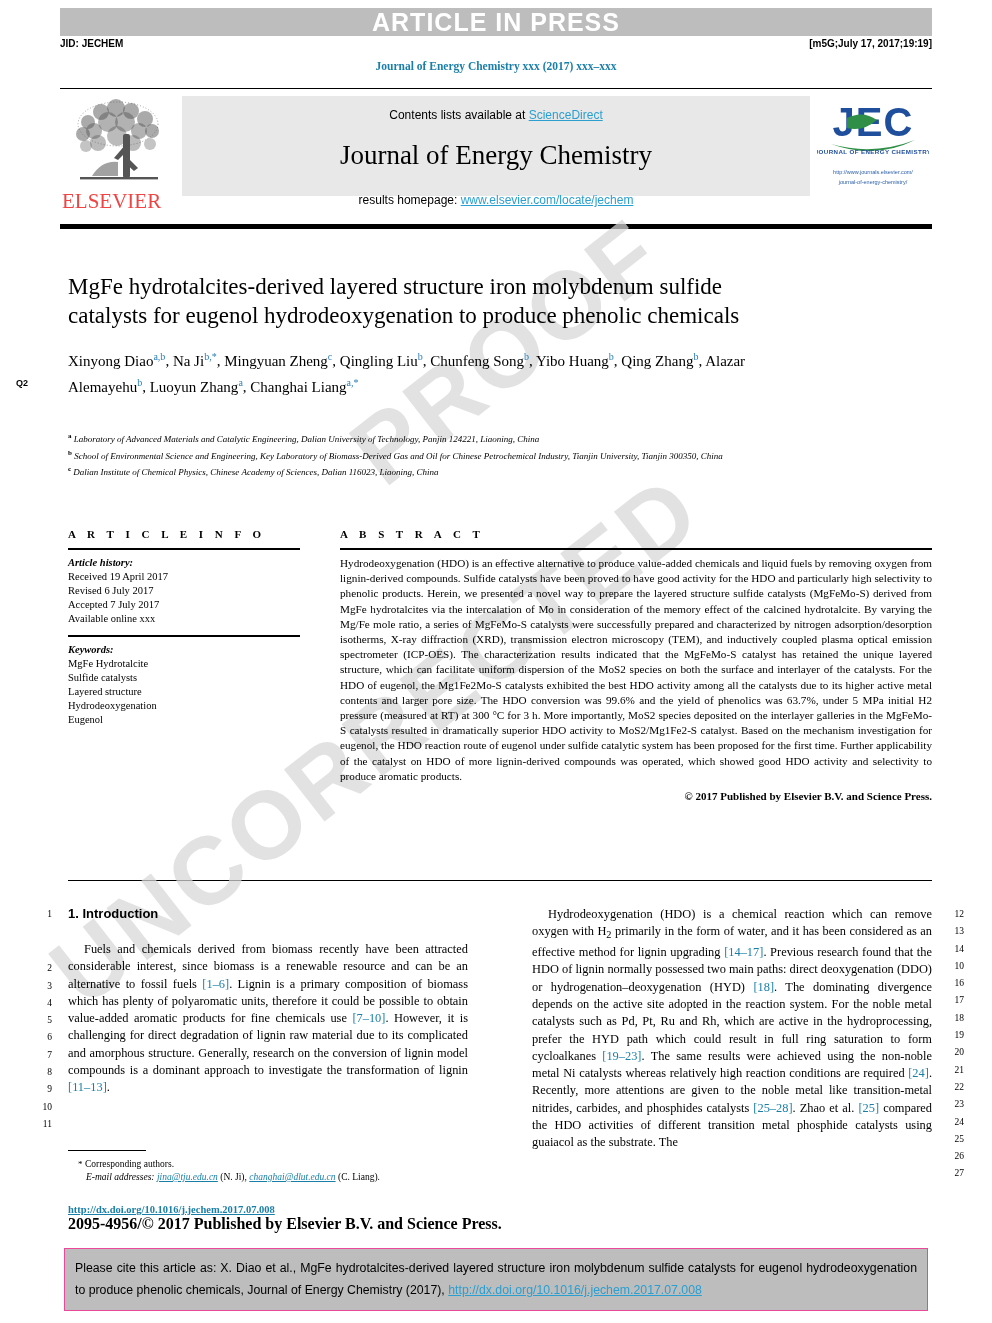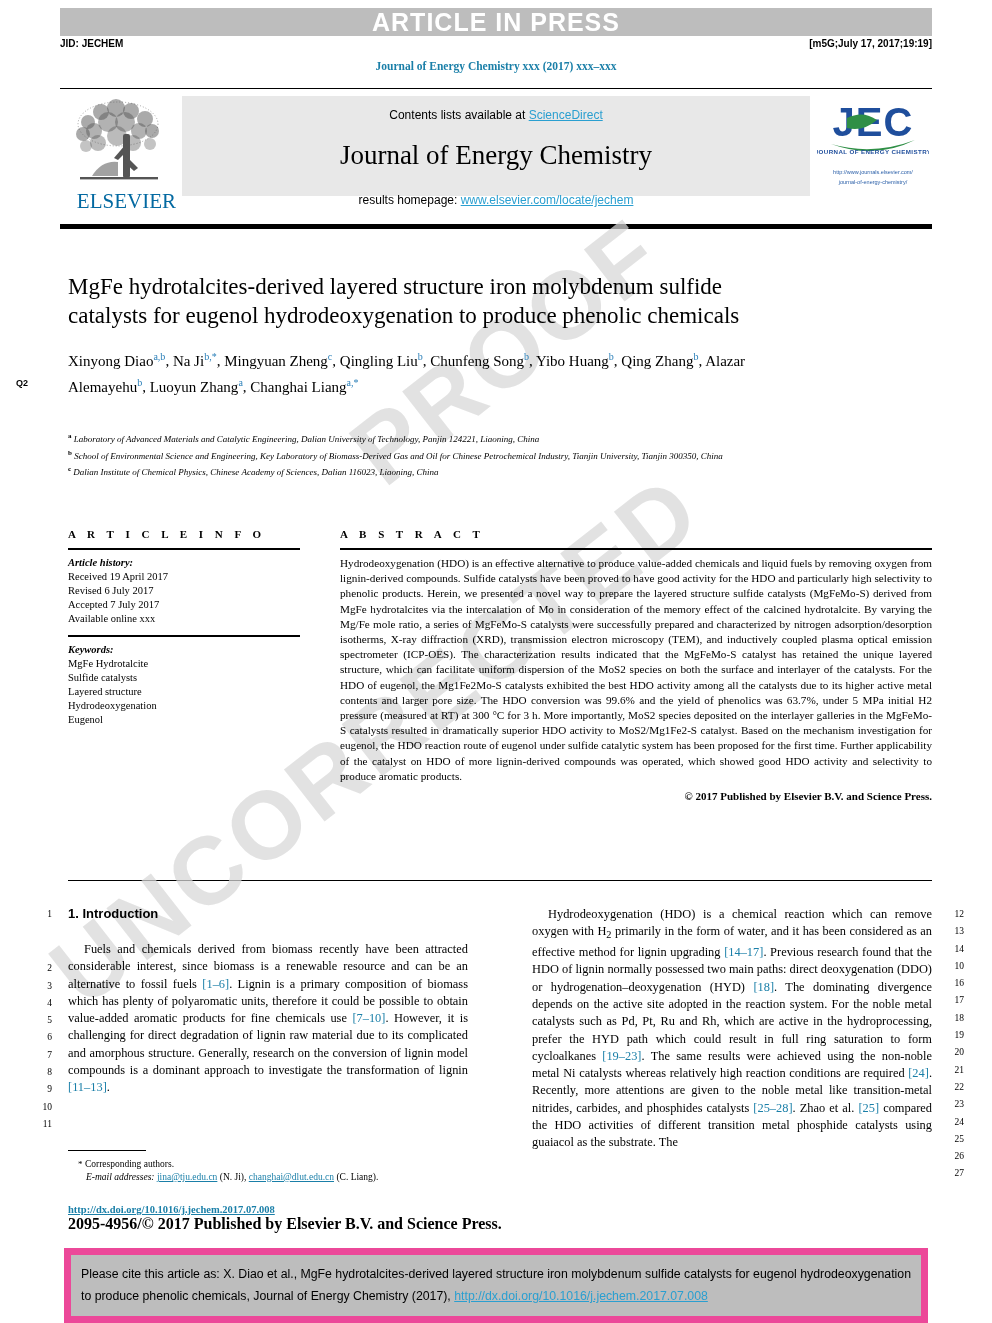--- a/index.html
+++ b/index.html
@@ -108,24 +108,24 @@
     position: absolute;
     left: 0; top: 0;
     width: 118px; height: 122px;
     background: #ffffff;
   }
   .tree-svg { position: absolute; left: 8px; top: 2px; }
   .elsevier-word {
     position: absolute;
     left: 2px; bottom: 4px;
     width: 114px;
-    text-align: right;
+    text-align: left;
     font-family: "Liberation Serif", serif;
     font-size: 21px;
-    color: #0369a1;
+    color: #ef4444;
     letter-spacing: 0px;
   }
   .masthead-center {
     position: absolute;
     left: 122px; top: 0;
     width: 628px; height: 100px;
     background: #e8e8e8;
     text-align: center;
   }
   .contents-line {
@@ -332,21 +332,21 @@
     margin-bottom: 7px;
   }
   .footnote-line {
     font-family: "Liberation Serif", serif;
     font-size: 9.5px;
     line-height: 13px;
     padding-left: 10px;
   }
   .fn-star { font-size: 9px; }
   .fn-ital { font-style: italic; }
-  .email-link { color: #1a7fa8; }
+  .email-link { color: #1a7fa8; font-style: italic; }
 
   .doi-block {
     position: absolute;
     left: 68px; top: 1199px;
     width: 500px;
     z-index: 10;
   }
   .doi-link {
     font-family: "Liberation Serif", serif;
     font-weight: bold;
@@ -359,21 +359,21 @@
     font-weight: bold;
     font-size: 16px;
     line-height: 14px;
   }
 
   
   .cite-box {
     position: absolute;
     left: 64px; top: 1248px;
     width: 864px;
-    border: 7px solid #ec4899;
+    border: 1px solid #ec4899;
     background: #bdbdbd;
     box-sizing: border-box;
     padding: 8px 10px 9px 10px;
     z-index: 10;
   }
   .cite-box-text {
     font-family: "Liberation Sans", sans-serif;
     font-size: 12.3px;
     line-height: 22px;
     text-align: justify;

